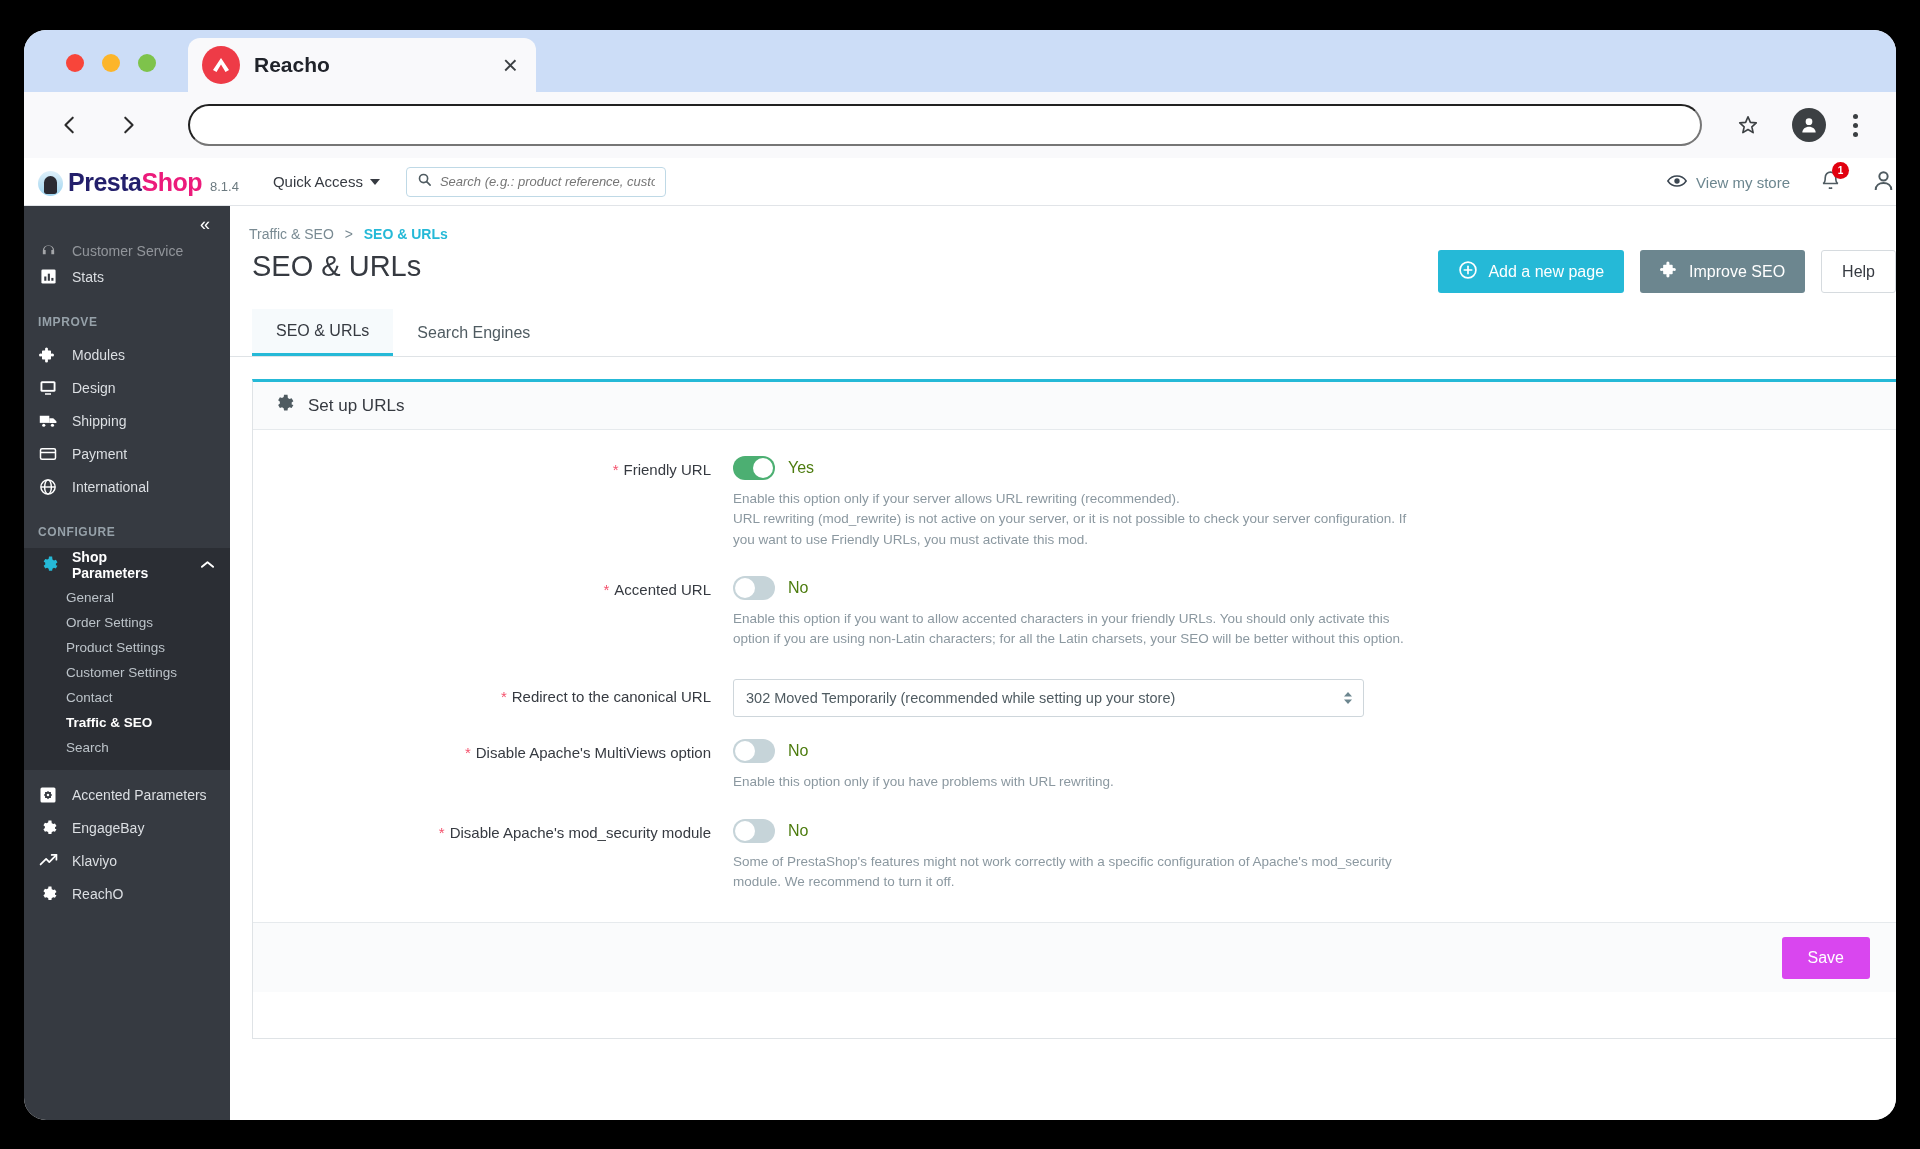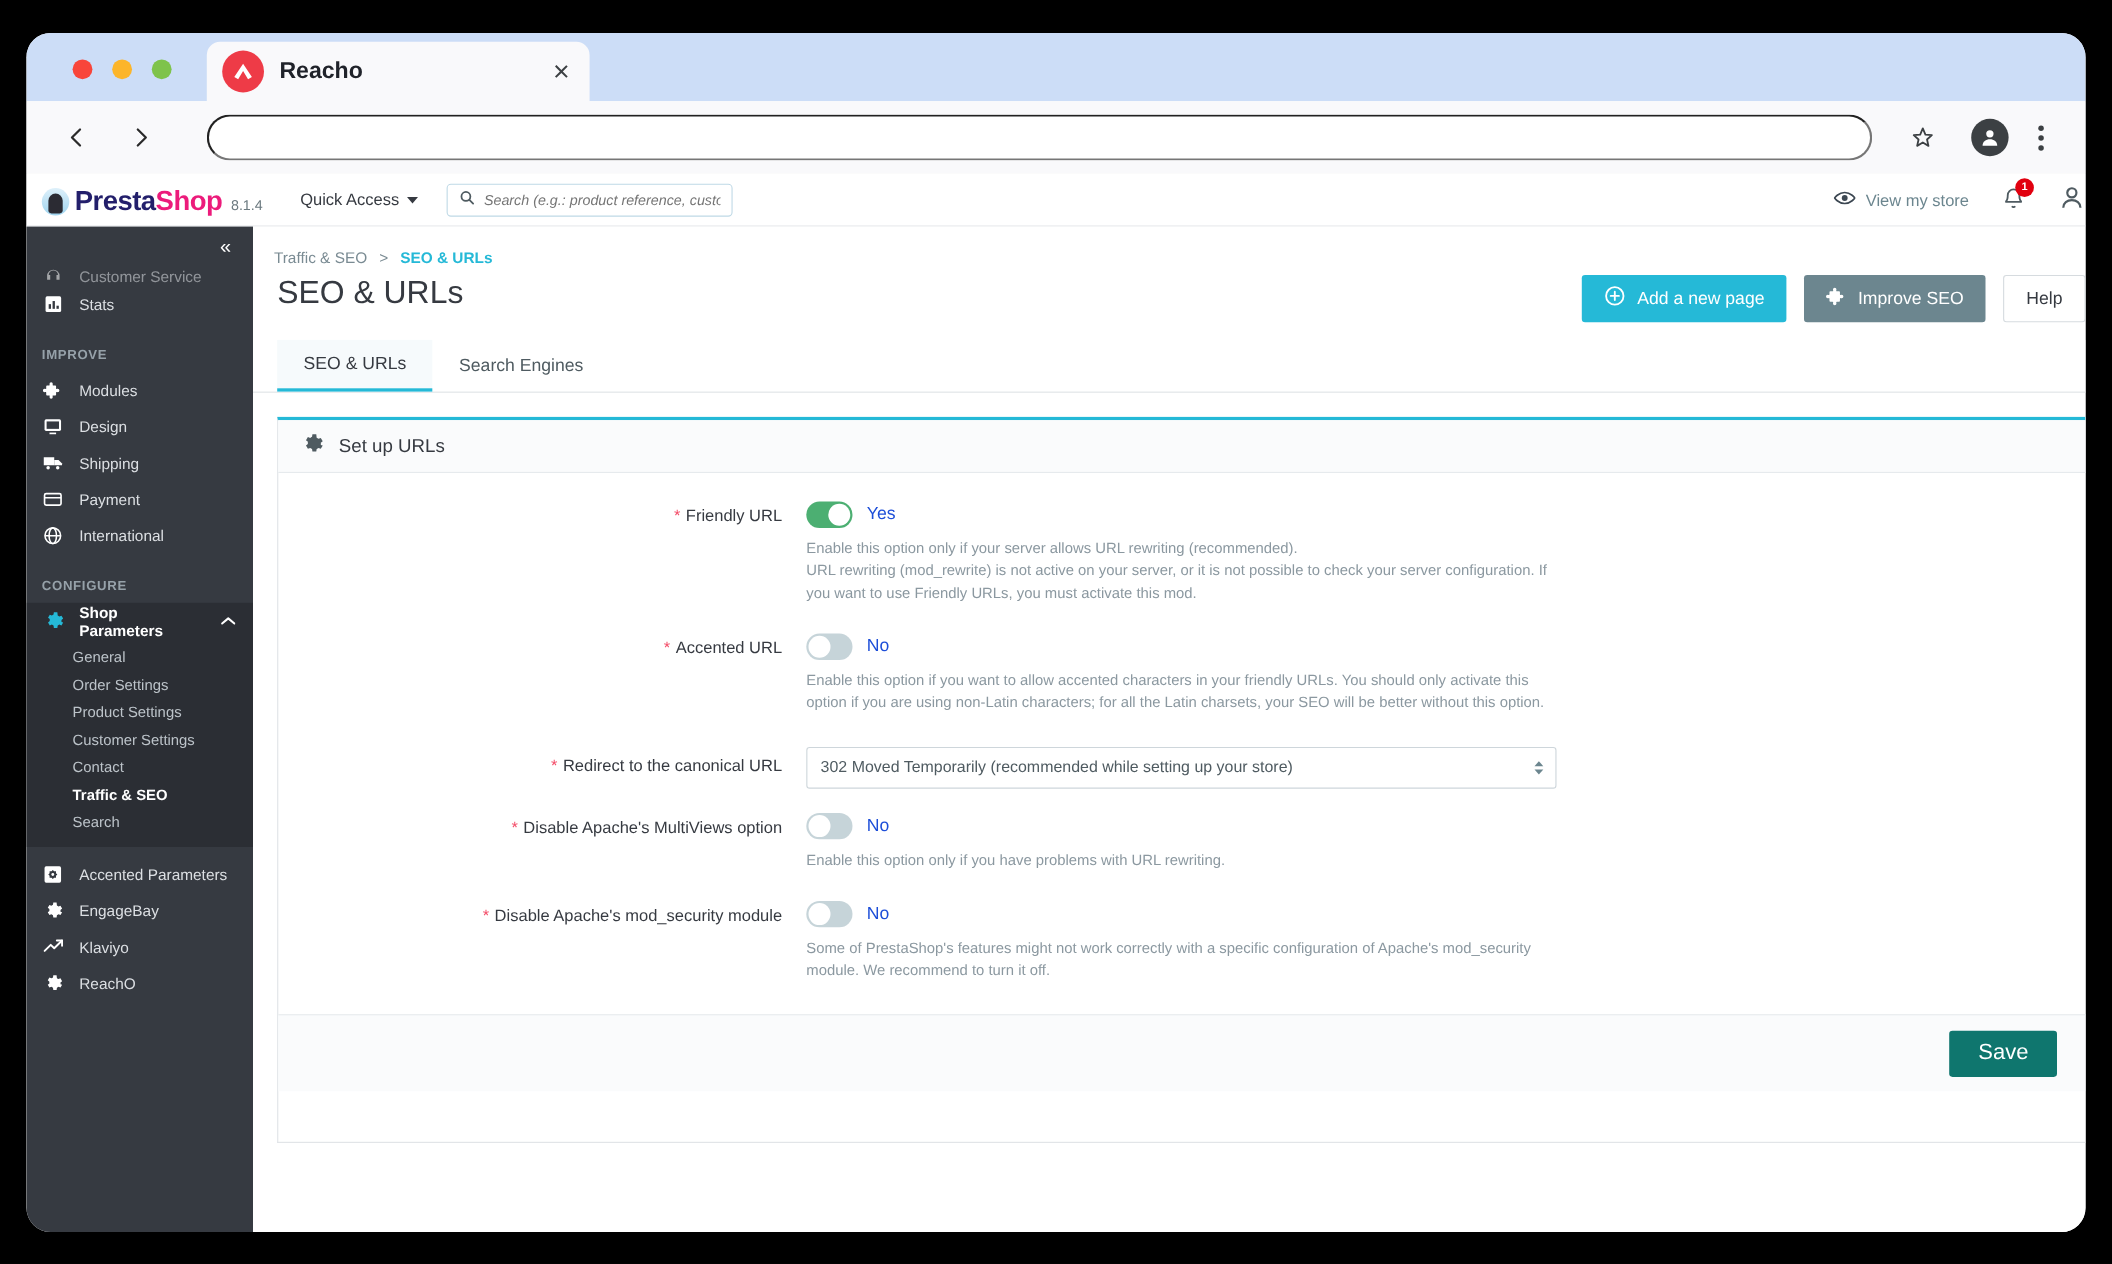--- a/index.html
+++ b/index.html
@@ -205,43 +205,43 @@
   .toggle {
     width: 42px; height: 24px; border-radius: 12px; position: relative;
     background: #c6d4d9; cursor: pointer; flex: none;
   }
   .toggle.on { background: #4caf72; }
   .toggle .knob {
     position: absolute; top: 2px; left: 2px;
     width: 20px; height: 20px; border-radius: 50%; background: #fff;
   }
   .toggle.on .knob { left: auto; right: 2px; }
-  .toggle-val { font-size: 16px; color: #1d4ed8; text-align: center; }
+  .toggle-val { font-size: 16px; color: #4d7c0f; text-align: center; }
   .help-text {
     margin-top: 9px; font-size: 13.5px; color: #8b98a0; line-height: 1.5;
     max-width: 690px;
   }
   .select-box {
-    width: 682px; height: 38px; border: 1px solid #ced6db; border-radius: 3px;
+    width: 631px; height: 38px; border: 1px solid #ced6db; border-radius: 3px;
     background: #fff; display: flex; align-items: center; padding: 0 12px;
     font-size: 14.5px; color: #4f5b61; position: relative; cursor: pointer;
   }
   .select-arrows {
     position: absolute; right: 10px; display:flex; flex-direction:column; gap:2px;
     font-size: 9px; color:#6c868f; line-height: 1;
   }
   .panel-foot {
     border-top: 1px solid #e6eaed; background: #fafbfc;
     height: 70px; display: flex; align-items: center; justify-content: flex-end;
     padding-right: 26px;
   }
   .save-btn {
-    background: #0f766e; color: #fff; border-radius: 3px;
+    background: #d946ef; color: #fff; border-radius: 3px;
     height: 42px; padding: 0 26px; display: flex; align-items: center;
-    font-size: 20px; cursor: pointer;
+    font-size: 16px; cursor: pointer;
   }
 </style>
 </head>
 <body>
 
 <div class="screen">
 
   <div class="tabstrip">
     <div class="lights">
       <span class="light l-red"></span>

